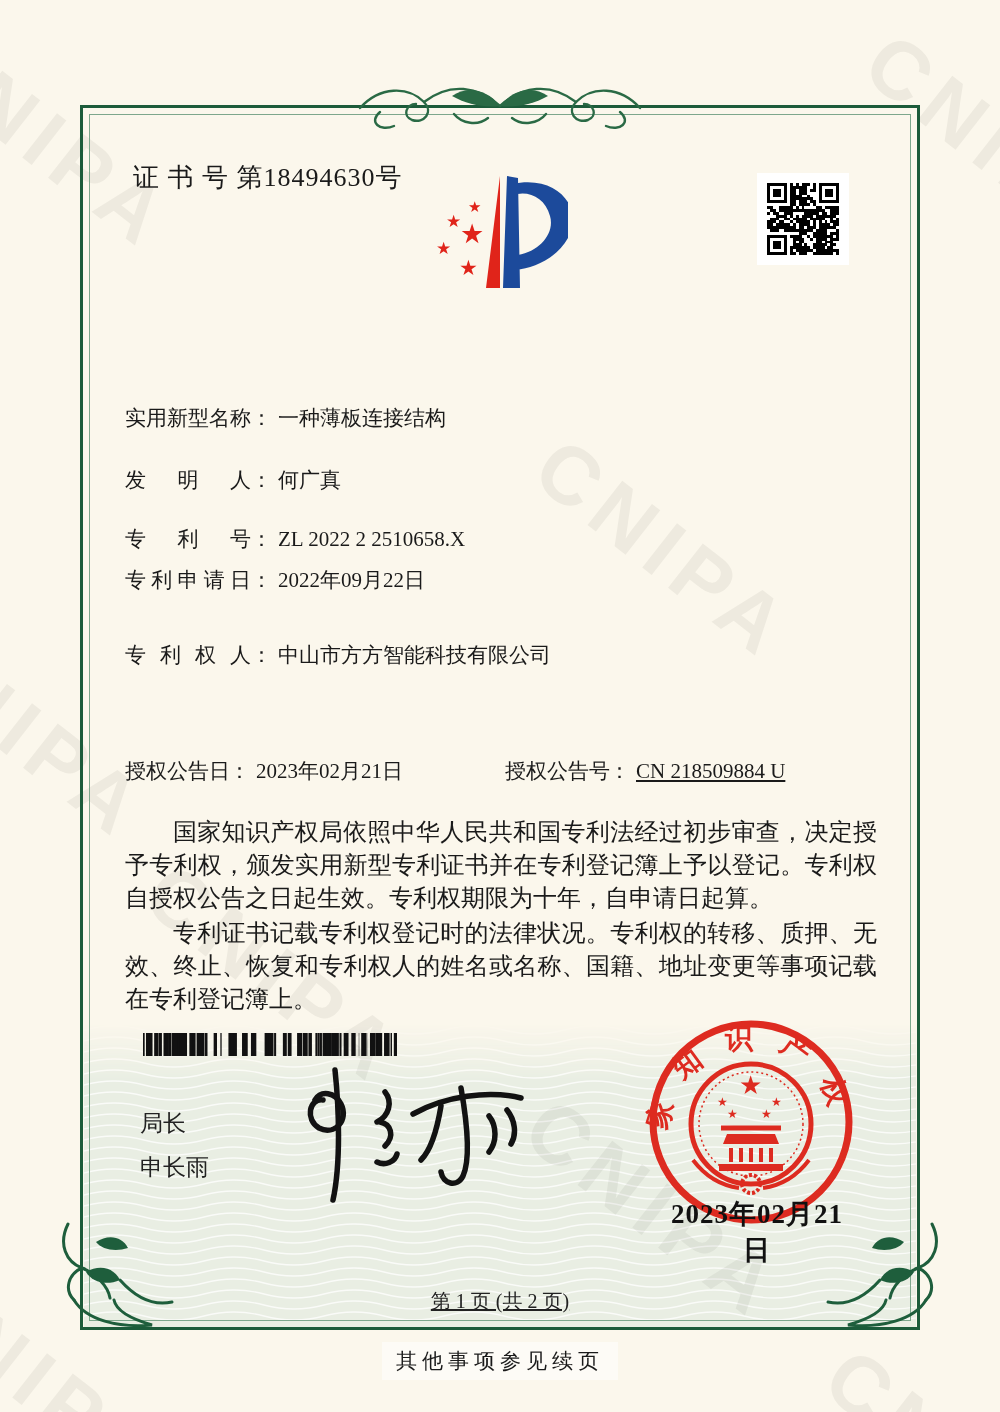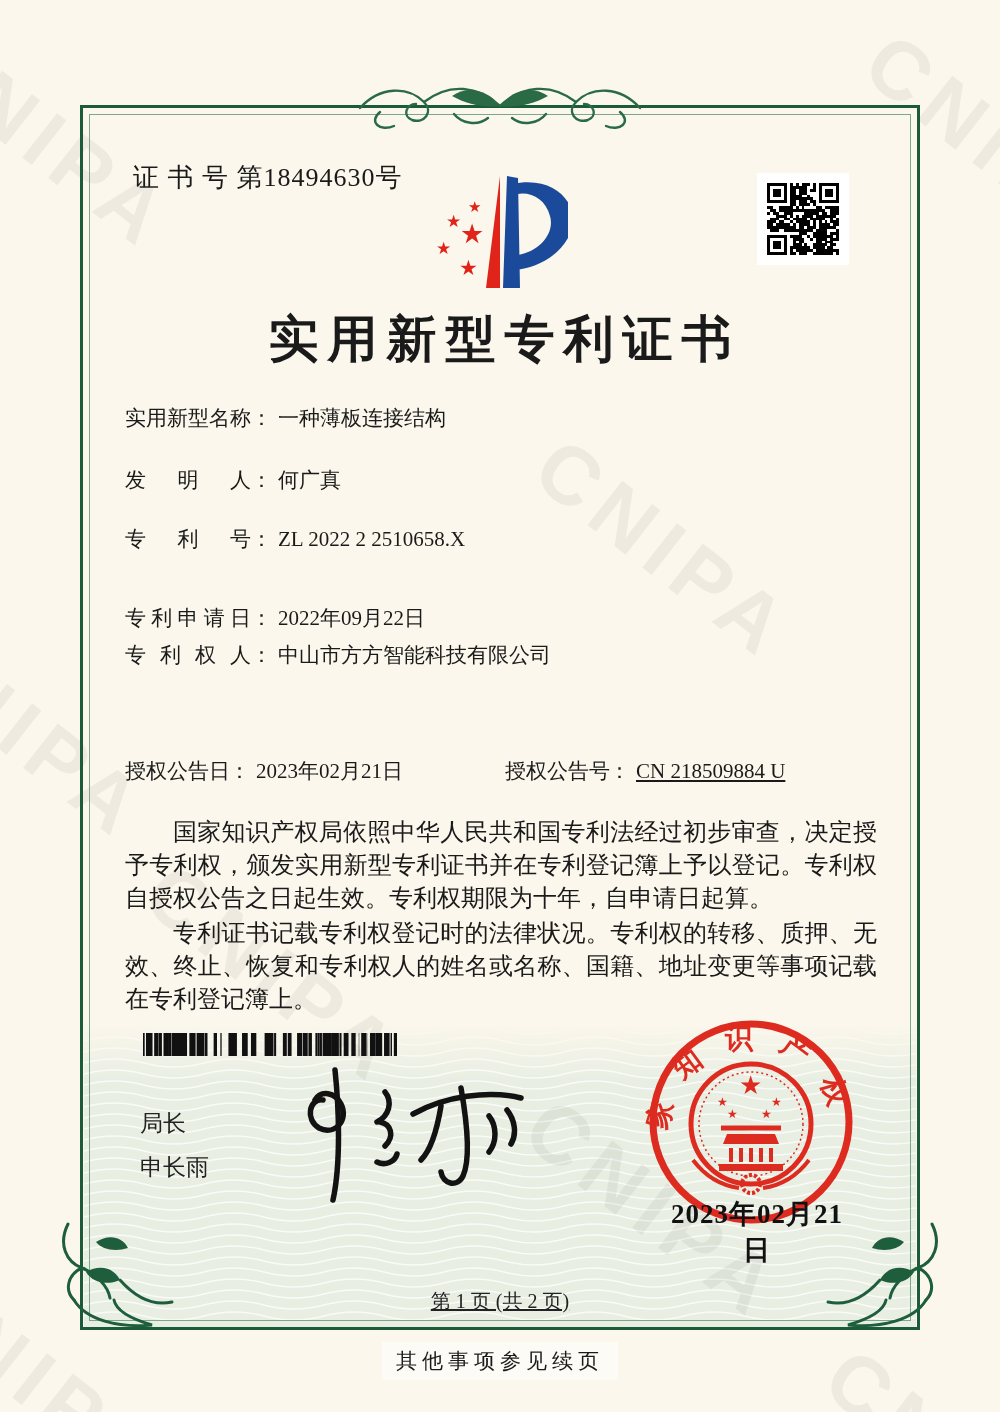--- a/index.html
+++ b/index.html
@@ -463,32 +463,31 @@
           <rect x="2" y="2" width="3" height="3" fill="#000"></rect>
           <rect x="18" y="0" width="7" height="7" fill="#000"></rect>
           <rect x="19" y="1" width="5" height="5" fill="#fff"></rect>
           <rect x="20" y="2" width="3" height="3" fill="#000"></rect>
           <rect x="0" y="18" width="7" height="7" fill="#000"></rect>
           <rect x="1" y="19" width="5" height="5" fill="#fff"></rect>
           <rect x="2" y="20" width="3" height="3" fill="#000"></rect>
         </svg>
     </div>
 
-    <div class="title">实用新型专利证书</div>
 
     <div class="row" style="top:404px">
       <span class="flabel">实用新型名称</span><span class="fcolon">：</span><span>一种薄板连接结构</span>
     </div>
     <div class="row" style="top:466px">
       <span class="flabel">发明人</span><span class="fcolon">：</span><span>何广真</span>
     </div>
     <div class="row" style="top:525px">
       <span class="flabel">专利号</span><span class="fcolon">：</span><span>ZL 2022 2 2510658.X</span>
     </div>
-    <div class="row" style="top:604px">
+    <div class="row" style="top:566px">
       <span class="flabel">专利申请日</span><span class="fcolon">：</span><span>2022年09月22日</span>
     </div>
     <div class="row" style="top:641px">
       <span class="flabel">专利权人</span><span class="fcolon">：</span><span>中山市方方智能科技有限公司</span>
     </div>
     <div class="row" style="top:757px">
       <span class="flabel-sm">授权公告日</span><span class="fcolon">：</span><span>2023年02月21日</span>
       <span class="grp2">
         <span class="flabel-sm">授权公告号</span><span class="fcolon">：</span><span>CN 218509884 U</span>
       </span>

